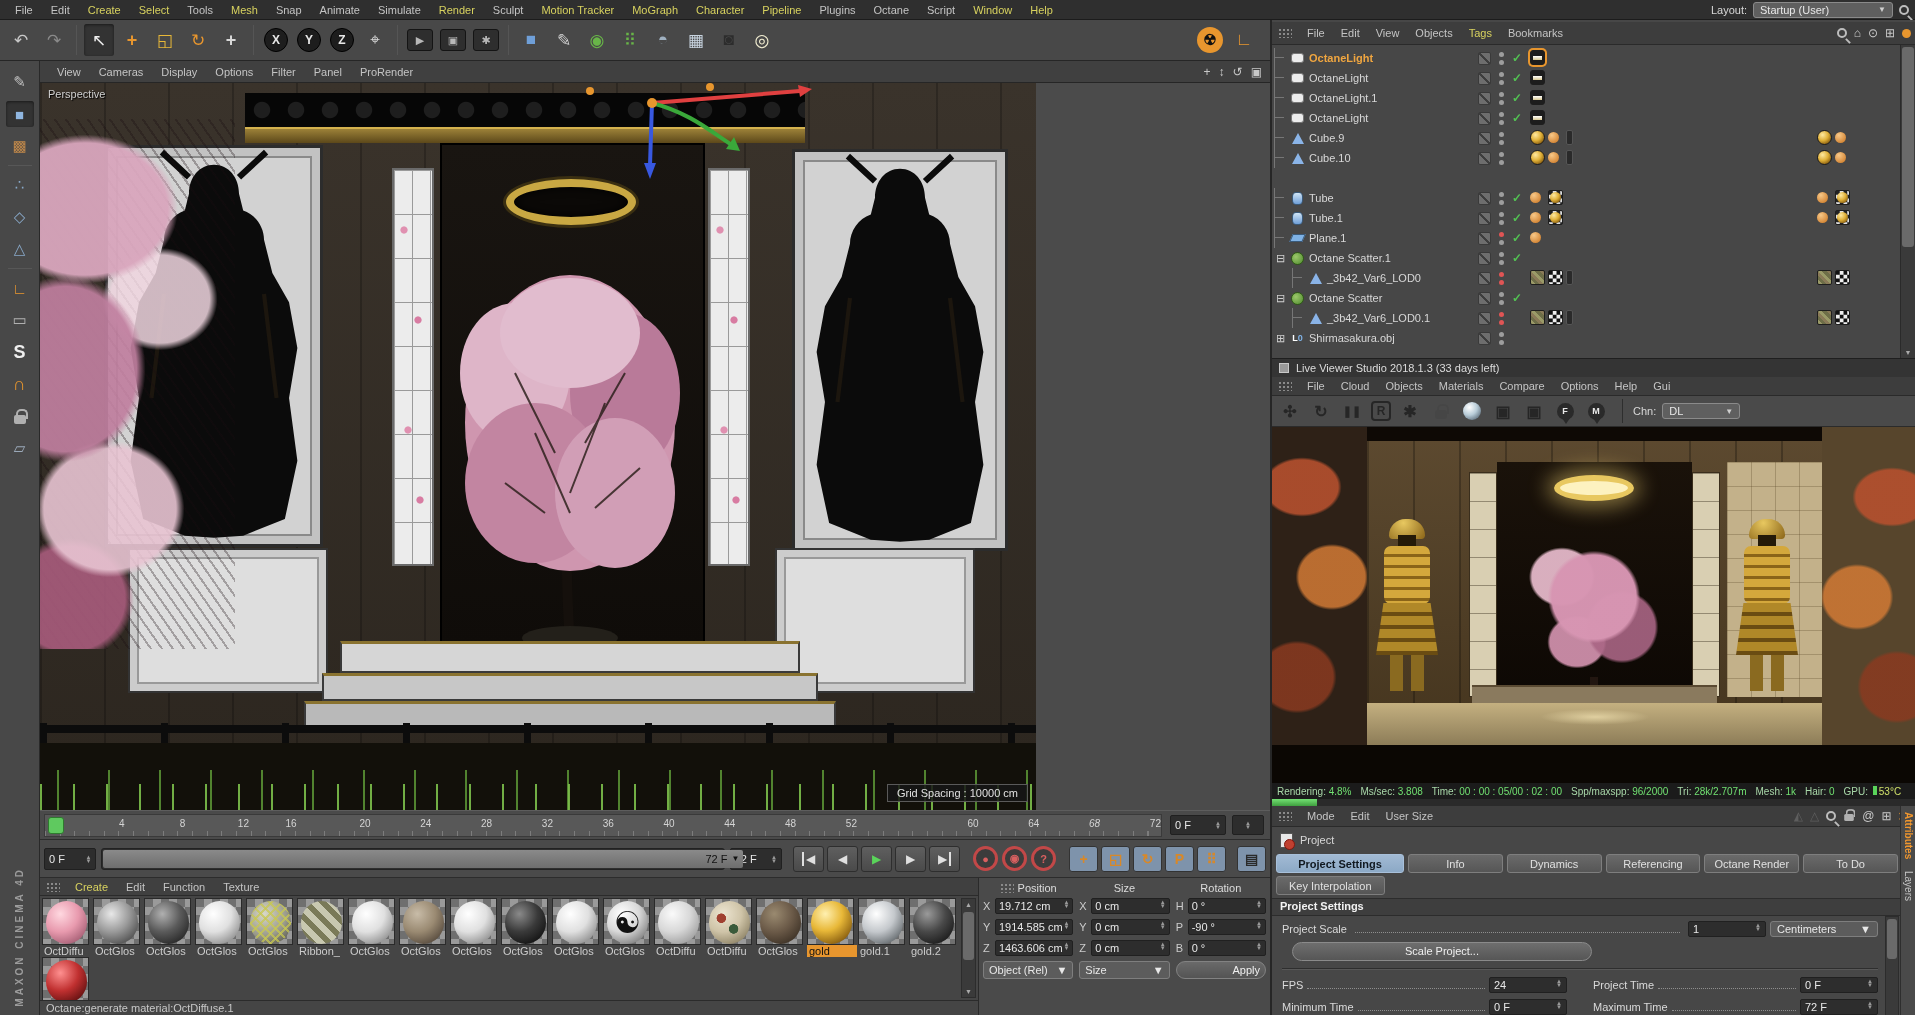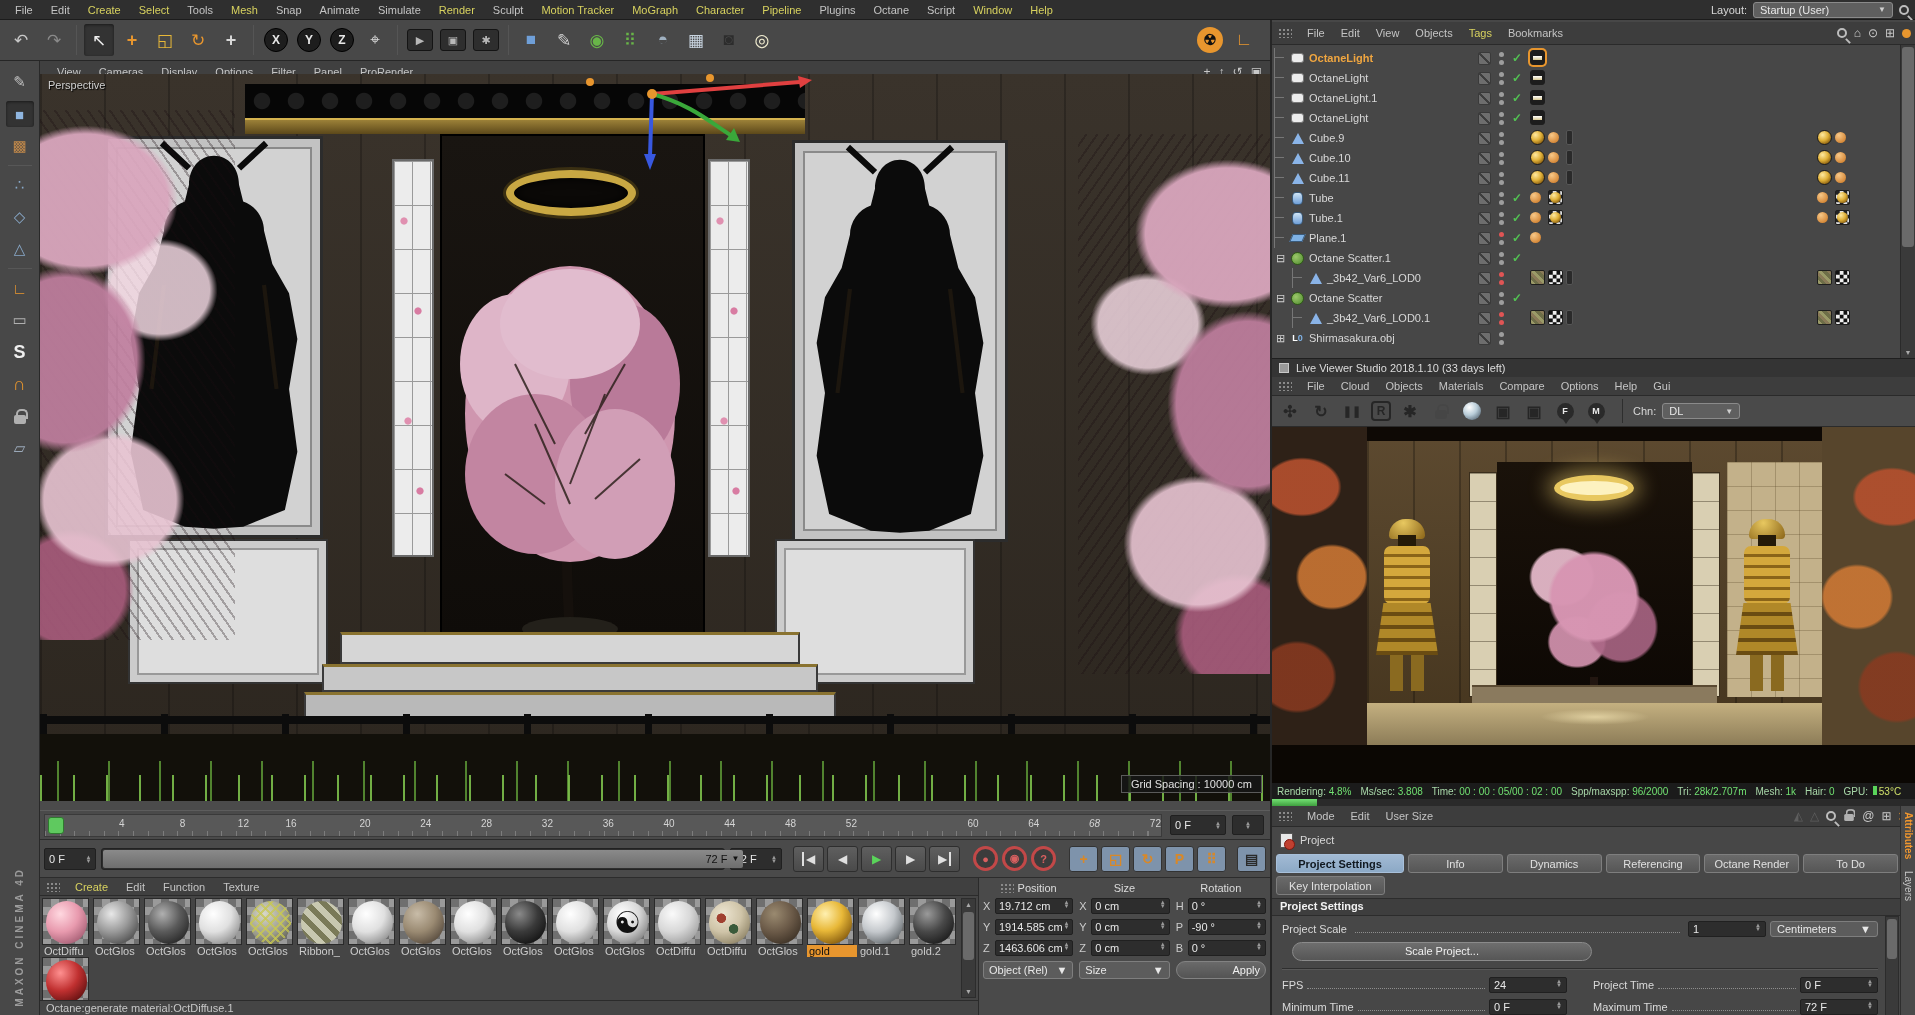--- a/index.html
+++ b/index.html
@@ -28,21 +28,21 @@
 #palette{left:0;top:61px;width:40px;height:954px;background:#484848;border-right:1px solid #292929;display:flex;flex-direction:column;align-items:center;padding-top:8px;gap:6px}
 .pi{width:28px;height:26px;display:flex;align-items:center;justify-content:center;font-size:15px;border-radius:3px}
 .pi.pressed{background:#333;box-shadow:inset 0 1px 3px #1a1a1a}
 .pisep{width:24px;height:1px;background:#3a3a3a;border-bottom:1px solid #575757}
 #brand{margin-top:auto;margin-bottom:8px;writing-mode:vertical-rl;transform:rotate(180deg);color:#9c9c9c;font-size:10px;letter-spacing:3px;font-weight:bold}
 .css-lock{width:12px;height:9px;background:#b0b0b0;border-radius:2px;position:relative;margin-top:6px}
 .css-lock:before{content:"";position:absolute;left:2px;top:-6px;width:8px;height:8px;border:2px solid #b0b0b0;border-bottom:none;border-radius:5px 5px 0 0}
 
 #vp-menu{left:40px;top:61px;width:1230px;height:22px;background:#404040;border-bottom:1px solid #262626;display:flex;align-items:center;padding:0 8px}
 #vp-corner{margin-left:auto;display:flex;gap:8px;color:#c8c8c8;font-size:12px}
-#scene{left:40px;top:74px;width:1230px;height:727px;background:linear-gradient(#3a332b,#2c261f);overflow:hidden}
+#scene{left:40px;top:83px;width:996px;height:727px;background:linear-gradient(#3a332b,#2c261f);overflow:hidden}
 .planks{position:absolute;inset:0;background:repeating-linear-gradient(90deg,rgba(0,0,0,.22) 0 2px,transparent 2px 64px)}
 #persp-label{left:8px;top:5px;color:#cfcfcf;text-shadow:1px 1px 1px #000;font-size:11px;z-index:5}
 #grid-label{right:8px;bottom:8px;background:rgba(22,22,22,.85);border:1px solid #5a5a5a;color:#e0e0e0;padding:2px 9px;z-index:6}
 .wpanel{position:absolute;background:#d2d2d2;border:3px solid #2c2c2c;box-shadow:inset 0 0 0 8px #c2c2c2,inset 0 0 0 10px #8a8a8a}
 .shoji{position:absolute;background-color:#ececec;border:2px solid #6a6a6a;background-image:
  radial-gradient(4px 4px at 10px 60px,#e090b0 80%,transparent),
  radial-gradient(4px 4px at 24px 150px,#d87ca2 80%,transparent),
  radial-gradient(4px 4px at 14px 260px,#e090b0 80%,transparent),
  radial-gradient(4px 4px at 26px 330px,#d87ca2 80%,transparent),
  linear-gradient(#9a9a9a 1px,transparent 1px),linear-gradient(90deg,#9a9a9a 1px,transparent 1px);
@@ -774,37 +774,20 @@
         <span class="vdots">
           <span class="vd"></span>
           <span class="vd"></span>
         </span>
         <span class="chip chip-gold" style="left: 258px;"></span>
         <span class="chip chip-dot" style="left: 276px;"></span>
         <span class="chip chip-half" style="left: 294px;"></span>
         <span class="chip chip-gold" style="left: 545px;"></span>
         <span class="chip chip-dot" style="left: 563px;"></span>
       </div>
-      <div class="om-row" style="top: 123px; position: absolute;">
-        <span class="conn"></span>
-        <span class="oi">
-          <span class="oi-mesh"></span>
-        </span>
-        <span class="om-label">Cube.11</span>
-        <span class="slashbox"></span>
-        <span class="vdots">
-          <span class="vd"></span>
-          <span class="vd"></span>
-        </span>
-        <span class="chip chip-gold" style="left: 258px;"></span>
-        <span class="chip chip-dot" style="left: 276px;"></span>
-        <span class="chip chip-half" style="left: 294px;"></span>
-        <span class="chip chip-gold" style="left: 545px;"></span>
-        <span class="chip chip-dot" style="left: 563px;"></span>
-      </div>
       <div class="om-row" style="top: 143px; position: absolute;">
         <span class="conn"></span>
         <span class="oi">
           <span class="oi-tube"></span>
         </span>
         <span class="om-label">Tube</span>
         <span class="slashbox"></span>
         <span class="vdots">
           <span class="vd"></span>
           <span class="vd"></span>
@@ -921,21 +904,21 @@
         </span>
       </div>
     </div>
   <div id="om-scroll">
     <div class="sb-h" style="top:2px;height:200px"></div>
     <div class="sb-a" style="bottom:0">▼</div>
   </div>
 
   <div id="lv-title">
     <span class="winico"></span>
-    <span>Live Viewer Studio 2018.1.10 (33 days left)</span>
+    <span>Live Viewer Studio 2018.1.3 (33 days left)</span>
   </div>
   <div class="pm" style="top:357px;height:19px">
     <span class="grip" style="margin-right:5px"></span>
     <div id="lv-menu-items" style="display:flex">
         <span class="mi">File</span>
         <span class="mi">Cloud</span>
         <span class="mi">Objects</span>
         <span class="mi">Materials</span>
         <span class="mi">Compare</span>
         <span class="mi">Options</span>

